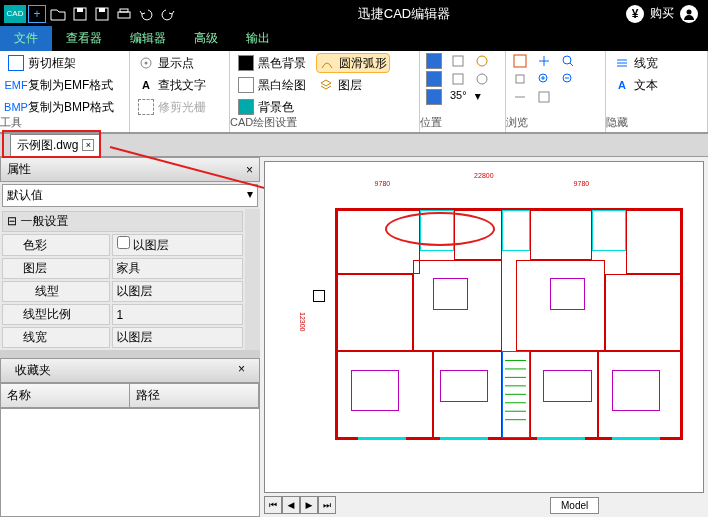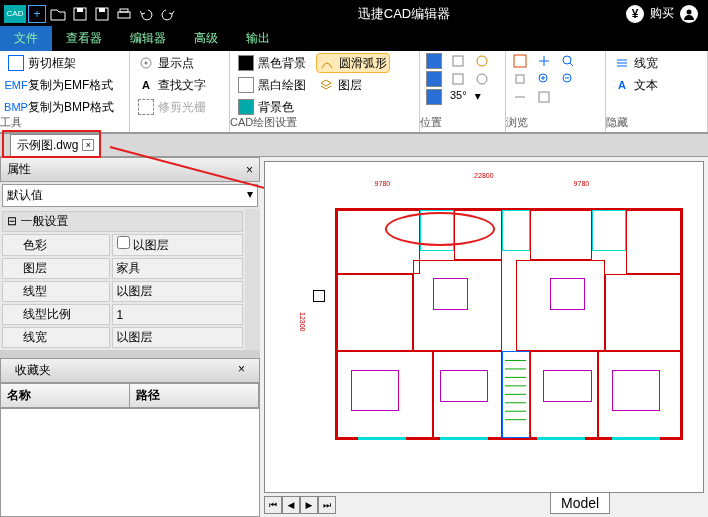--- a/index.html
+++ b/index.html
@@ -45,27 +45,27 @@
 .left-panel { width: 260px; display: flex; flex-direction: column; background: #e8e8e8; }
 .panel-hdr { background: linear-gradient(#f2f2f2, #d5d5d5); border: 1px solid #999; padding: 3px 6px; display: flex; justify-content: space-between; align-items: center; }
 .prop-input { background: #fff; border: 1px solid #999; padding: 2px 4px; margin: 2px; }
 .prop-table { width: 100%; }
 .prop-table tr { height: 18px; }
 .prop-table td { border: 1px solid #ccc; padding: 1px 4px; background: #f0f0f0; }
 .prop-table td.k { width: 45%; }
 .prop-table .cat td { background: #e0e0e0; font-weight: normal; }
 .prop-scroll { width: 16px; background: #ddd; }
 .fav-hdr { background: linear-gradient(#f2f2f2, #d5d5d5); border: 1px solid #999; padding: 3px 14px; }
-.fav-cols { display: flex; background: linear-gradient(#f8f8f8,#e0e0e0); border: 1px solid #999; font-weight: bold; }
+.fav-cols { display: flex; background: linear-gradient(#f8f8f8,#e0e0e0); border: 1px solid #999; }
 .fav-cols div { flex: 1; padding: 3px 6px; border-right: 1px solid #999; }
 .fav-body { flex: 1; background: #fff; border: 1px solid #999; }
 
 .canvas-area { flex: 1; position: relative; background: #f0f0f0; }
 .canvas { position: absolute; inset: 4px 4px 24px 4px; background: #fff; border: 1px solid #888; }
-.model-tab { position: absolute; bottom: 3px; left: 290px; background: #fff; border: 1px solid #888; padding: 2px 10px; font-size: 14px; }
+.model-tab { position: absolute; bottom: 3px; left: 290px; background: #fff; border: 1px solid #888; padding: 2px 10px; font-size: 10px; }
 .sheet-arrows { position: absolute; bottom: 3px; left: 4px; display: flex; }
 .sheet-arrows span { width: 18px; height: 18px; border: 1px solid #888; background: #eee; display: flex; align-items: center; justify-content: center; font-size: 9px; }
 
 
 .plan { position: absolute; left: 30px; top: 10px; right: 10px; bottom: 10px; }
 .outer-rect { position: absolute; left: 40px; top: 36px; right: 10px; bottom: 42px; border: 2px solid #d40000; }
 .dim { position: absolute; color: #d40000; font-size: 7px; }
 .room { position: absolute; border: 1px solid #d40000; }
 .cyan { border-color: #0dd !important; }
 .blue { border-color: #06f !important; }
@@ -364,21 +364,21 @@
             </tr>
         <tr>
               <td class="k" style="padding-left:20px">色彩</td>
               <td><input type="checkbox" style=""> <span>以图层</span></td>
             </tr>
         <tr>
               <td class="k" style="padding-left:20px">图层</td>
               <td>家具</td>
             </tr>
         <tr>
-              <td class="k" style="padding-left:20px">线型</td>
+              <td class="k" style="padding-left:32px">线型</td>
               <td>以图层</td>
             </tr>
         <tr>
               <td class="k" style="padding-left:20px">线型比例</td>
               <td>1</td>
             </tr>
         <tr>
               <td class="k" style="padding-left:20px">线宽</td>
               <td>以图层</td>
             </tr>

